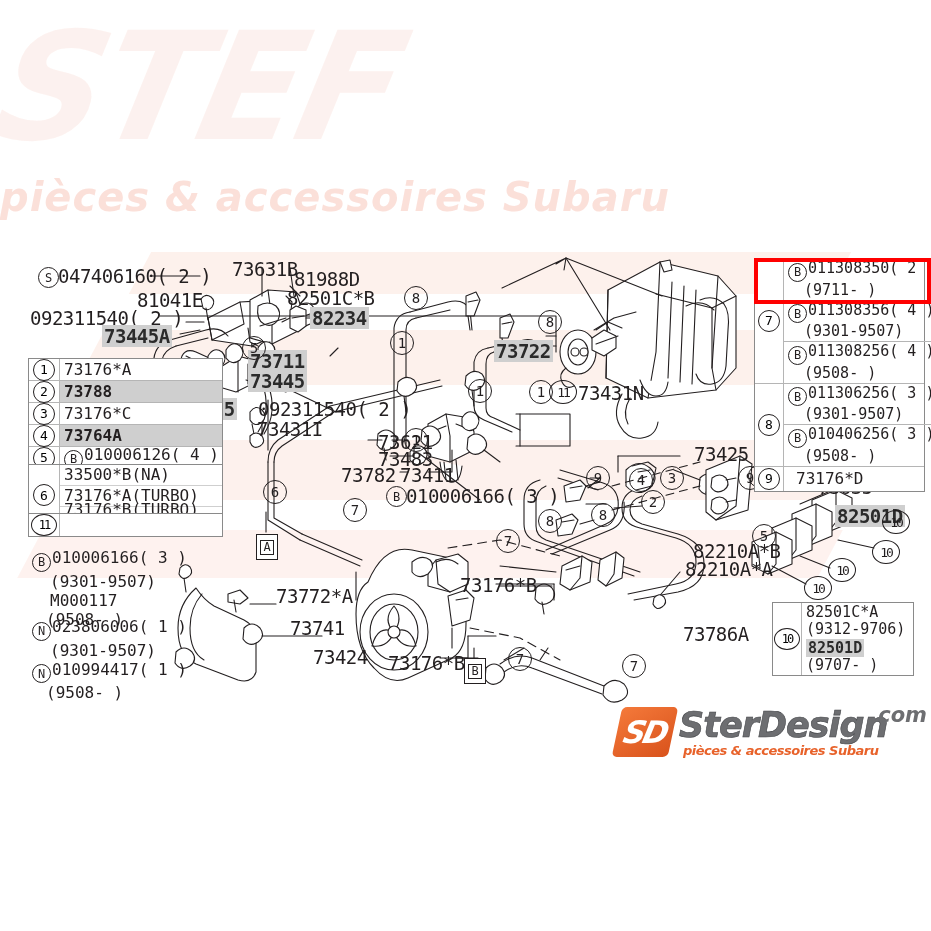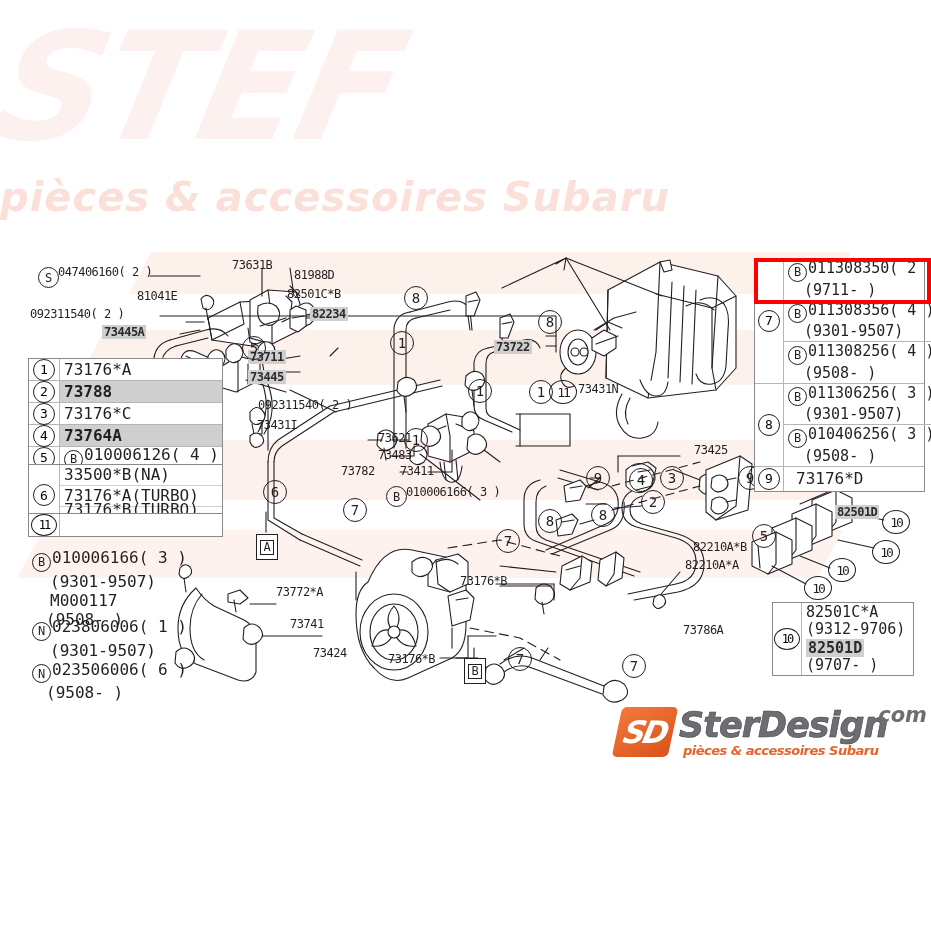--- a/index.html
+++ b/index.html
@@ -26,21 +26,21 @@
   .wm-band{
     position:absolute;background:#fdeee9;pointer-events:none;
   }
 
   
   .lbl{
     position:absolute;white-space:nowrap;color:#231f20;
     font-family:"DejaVu Sans Mono","Liberation Mono",monospace;
     letter-spacing:-0.5px;
   }
-  .lbl.s19{font-size:12px;}
+  .lbl.s19{font-size:19px;}
   .hl{background:#cfcfcf;color:#2b2b2b;font-weight:bold;padding:0 2px;}
 
   
   .circ{
     position:absolute;border:1.6px solid #231f20;border-radius:50%;
     display:flex;align-items:center;justify-content:center;
     font-family:"DejaVu Sans Mono","Liberation Mono",monospace;
     color:#231f20;background:transparent;
     width:22px;height:22px;font-size:14px;line-height:1;
   }
@@ -553,21 +553,21 @@
     <div style="padding-left:18px;">M000117</div>
     <div style="padding-left:14px;">(9508-        )</div>
   </div>
 
   <div class="freeblk" style="left:32px;top:617px;">
     <div>
       <span class="bmark">N</span><span>023806006( 1  )</span>
     </div>
     <div style="padding-left:18px;">(9301-9507)</div>
     <div>
-      <span class="bmark">N</span><span>023506006( 6  )</span>
+      <span class="bmark">N</span><span>010994417( 1  )</span>
     </div>
     <div style="padding-left:14px;">(9508-        )</div>
   </div>
 
   <div class="tbl" style="left:754px;top:258px;width:169px;">
 
     <div class="row">
       <div class="idx" style="width:28px;flex:0 0 28px;">
         <div class="circ-idx">7</div>
       </div>

